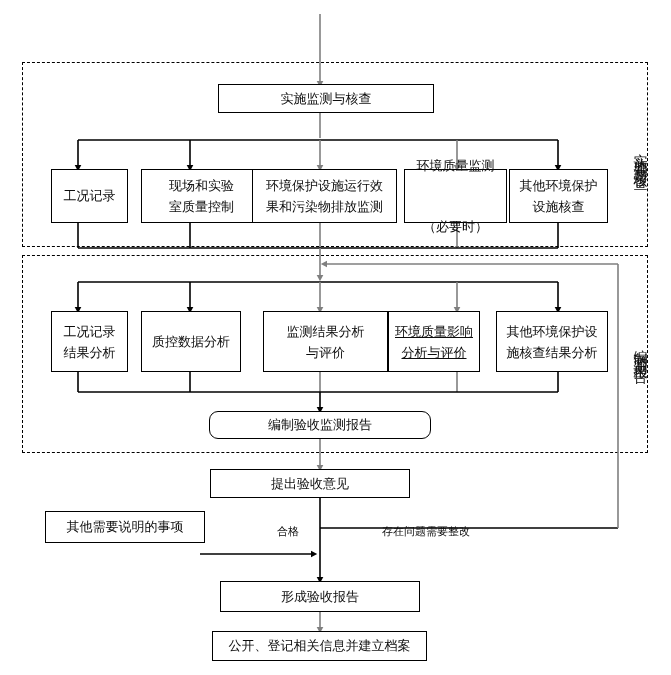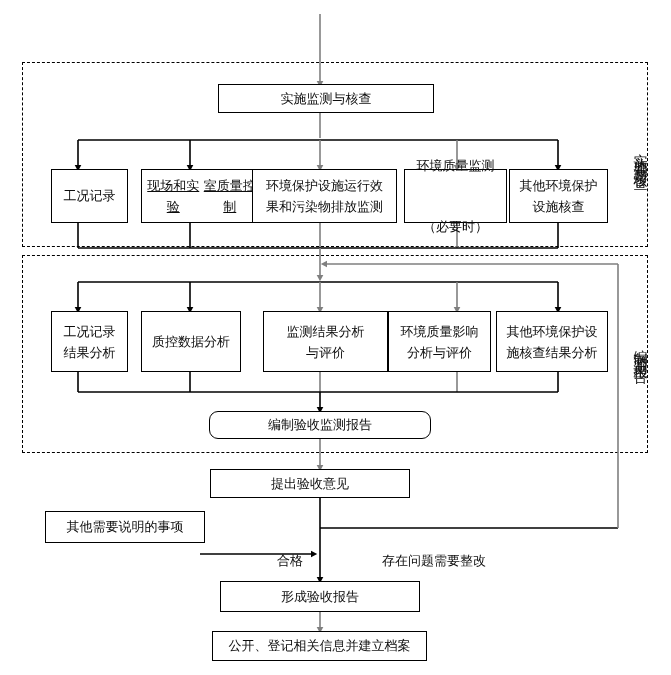--- a/index.html
+++ b/index.html
@@ -52,24 +52,23 @@
     writing-mode: vertical-rl;
     text-orientation: upright;
     font-size: 14px;
     letter-spacing: 4px;
     color: #0d0d0d;
     text-align: center;
     white-space: nowrap;
   }
   .edgelabel {
     position: absolute;
-    font-size: 13px;
+    font-size: 11px;
     color: #0d0d0d;
     white-space: nowrap;
-    margin-top: 28px;
   }
 </style>
 </head>
 <body>
 
 <div id="page">
 
   <div class="sect" style="left:22px; top:62px; width:626px; height:185px;"></div>
   <div class="sect" style="left:22px; top:255px; width:626px; height:198px;"></div>
 
@@ -134,21 +133,21 @@
       <path d="M200,554 L314,554" stroke="#000000" marker-end="url(#ah-black)"></path>
 
       <path d="M320,612 L320,630" stroke="#7f7f7f" marker-end="url(#ah-gray)"></path>
     </g>
   </svg>
 
   <div class="node" style="left:218px; top:84px; width:216px; height:29px;">实施监测与核查</div>
 
   <div class="node" style="left:51px; top:169px; width:77px; height:54px;">工况记录</div>
 
-  <div class="node two-line" style="left:141px; top:169px; width:121px; height:54px; flex-direction:row;text-decoration:underline;">
+  <div class="node two-line" style="left:141px; top:169px; width:121px; height:54px; flex-direction:column;">
     <span>现场和实验</span>
     <span>室质量控制</span>
   </div>
 
   <div class="node two-line" style="left:252px; top:169px; width:145px; height:54px; flex-direction:column;align-items:center;">
     <span>环境保护设施运行效</span>
     <span>果和污染物排放监测</span>
   </div>
 
   <div class="node two-line" style="left:404px; top:169px; width:103px; height:54px; flex-direction:column;gap:40px;">
@@ -168,21 +167,21 @@
 
   <div class="node two-line" style="left:141px; top:311px; width:100px; height:61px; flex-direction:column;">
     <span>质控数据分析</span>
   </div>
 
   <div class="node two-line" style="left:263px; top:311px; width:125px; height:61px; flex-direction:column;">
     <span>监测结果分析</span>
     <span>与评价</span>
   </div>
 
-  <div class="node two-line" style="left:388px; top:311px; width:103px; height:61px; flex-direction:column;">
+  <div class="node two-line" style="left:388px; top:311px; width:92px; height:61px; flex-direction:column;text-decoration:underline;">
     <span>环境质量影响</span>
     <span>分析与评价</span>
   </div>
 
   <div class="node two-line" style="left:496px; top:311px; width:112px; height:61px; flex-direction:column;">
     <span>其他环境保护设</span>
     <span>施核查结果分析</span>
   </div>
 
   <div class="node" style="left:209px; top:411px; width:222px; height:28px;border-radius:9px;">编制验收监测报告</div>

